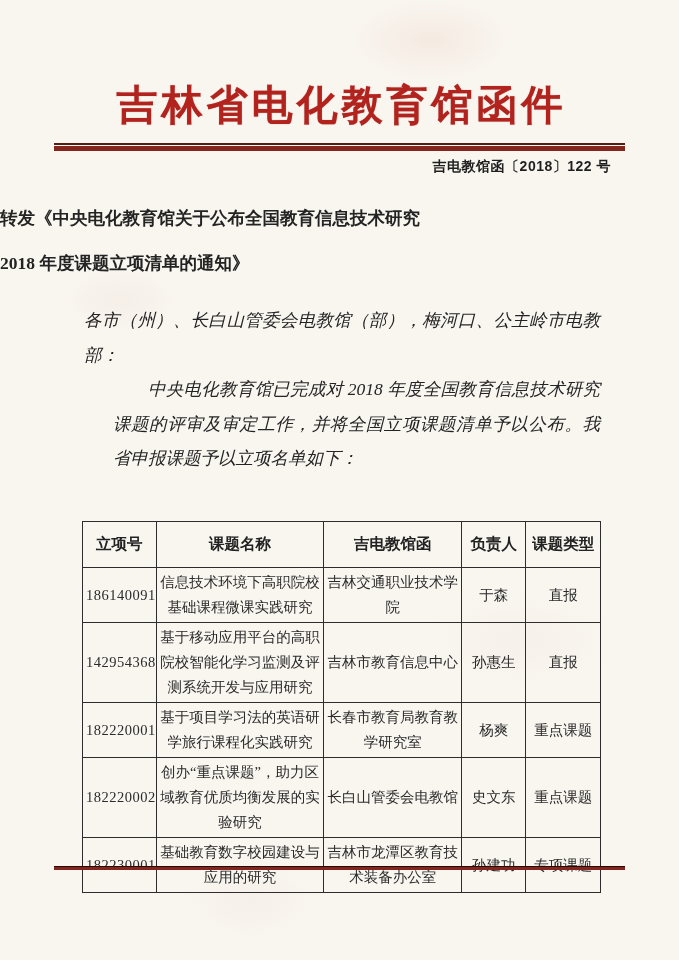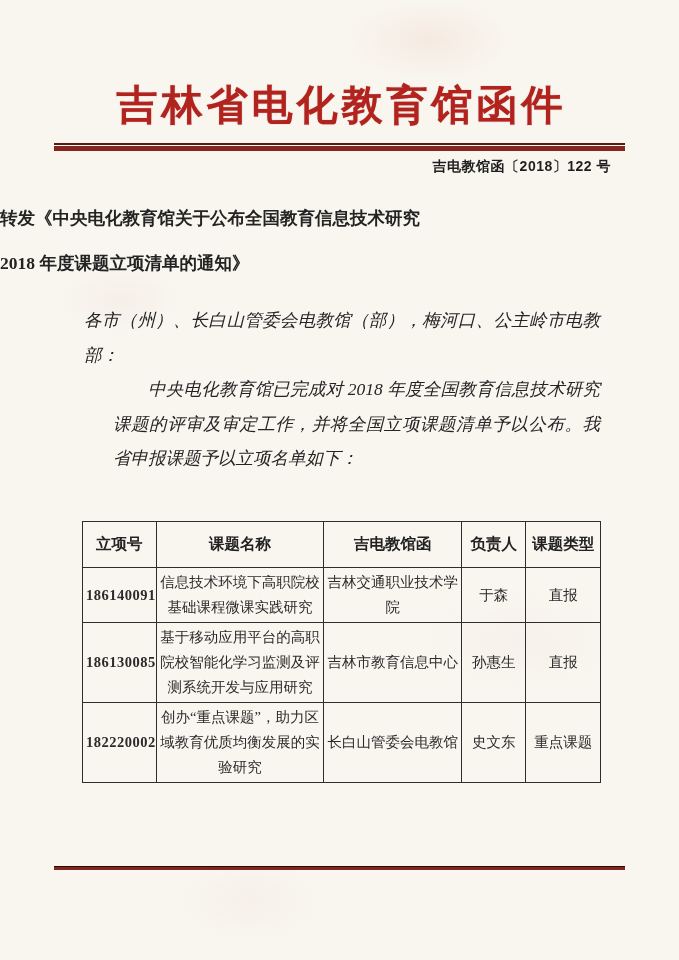--- a/index.html
+++ b/index.html
@@ -71,21 +71,21 @@
   table.projects th {
     font-family:"Liberation Sans","DejaVu Sans",sans-serif;
     font-size:15.5px; font-weight:bold; text-align:center;
     height:41px; padding:2px;
     color:#222;
   }
   table.projects td {
     font-size:14.5px; line-height:25px; text-align:center;
     padding:2px 3px;
   }
-  td.td-id { font-size:13.5px; white-space:nowrap; letter-spacing:.5px;font-weight:bold; }
+  td.td-id { font-size:13.5px; white-space:nowrap; letter-spacing:.5px; }
   td.td-title { text-align:justify; padding:2px 5px; }
   tr.r1 { height:52px; }
   tr.r2 { height:80px; }
   tr.r3 { height:50px; }
   tr.r4 { height:78px; }
   tr.r5 { height:54px; }
 </style>
 </head>
 <body>
 
@@ -126,31 +126,45 @@
     </thead>
     <tbody>
       <tr class="r1">
         <td class="td-id">186140091</td>
         <td class="td-title">信息技术环境下高职院校基础课程微课实践研究</td>
         <td class="td-unit">吉林交通职业技术学院</td>
         <td class="td-leader">于森</td>
         <td class="td-type">直报</td>
       </tr>
       <tr class="r2">
-        <td class="td-id">186130085</td>
+        <td class="td-id">142954368</td>
         <td class="td-title">基于移动应用平台的高职院校智能化学习监测及评测系统开发与应用研究</td>
         <td class="td-unit">吉林市教育信息中心</td>
         <td class="td-leader">孙惠生</td>
         <td class="td-type">直报</td>
+      </tr>
+      <tr class="r3">
+        <td class="td-id">182220001</td>
+        <td class="td-title">基于项目学习法的英语研学旅行课程化实践研究</td>
+        <td class="td-unit">长春市教育局教育教学研究室</td>
+        <td class="td-leader">杨爽</td>
+        <td class="td-type">重点课题</td>
       </tr>
       <tr class="r4">
         <td class="td-id">182220002</td>
         <td class="td-title">创办“重点课题”，助力区域教育优质均衡发展的实验研究</td>
         <td class="td-unit">长白山管委会电教馆</td>
         <td class="td-leader">史文东</td>
         <td class="td-type">重点课题</td>
+      </tr>
+      <tr class="r5">
+        <td class="td-id">182230001</td>
+        <td class="td-title">基础教育数字校园建设与应用的研究</td>
+        <td class="td-unit">吉林市龙潭区教育技术装备办公室</td>
+        <td class="td-leader">孙建功</td>
+        <td class="td-type">专项课题</td>
       </tr>
     </tbody>
   </table>
 
   <div class="rule rule-bottom"></div>
 
 </div>
 
 </body></html>

